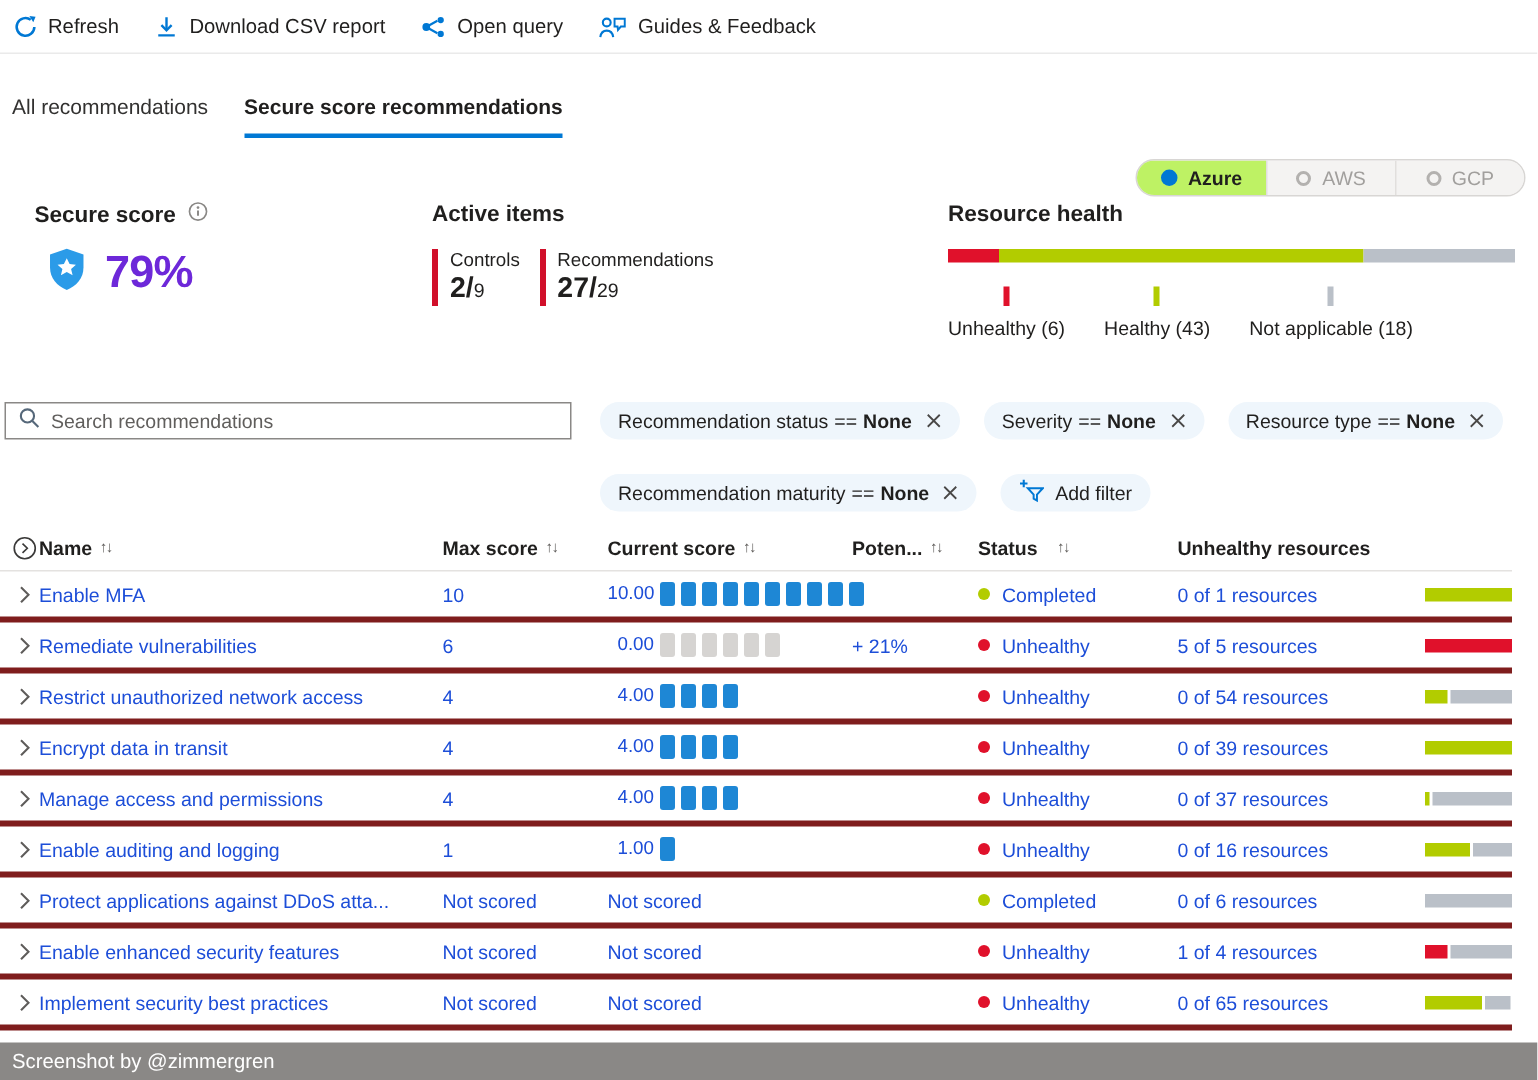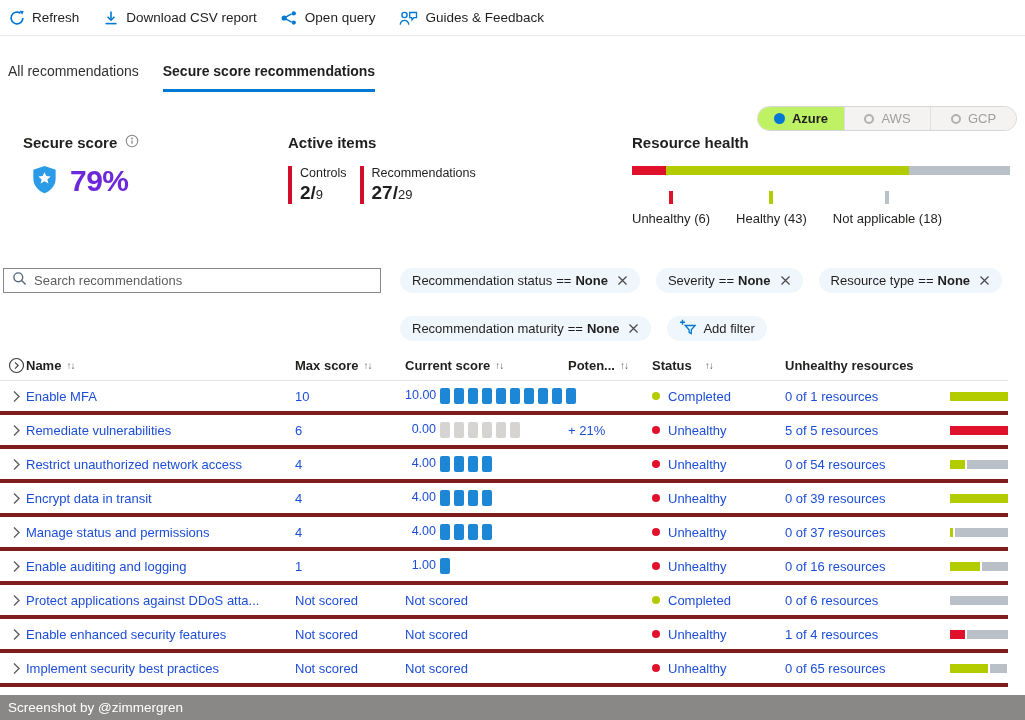--- a/index.html
+++ b/index.html
@@ -427,21 +427,21 @@
     <span class="col-bar">
             <span class="mini-seg" style="width: 100%; background: rgb(178, 204, 0);"></span>
           </span>
   </div>
         <div class="trow">
     <span class="col-exp">
             <svg width="13" height="13" viewBox="0 0 13 13">
               <path d="M4 1.5l5 5-5 5" fill="none" stroke="#605e5c" stroke-width="1.4"></path>
             </svg>
           </span>
-    <span class="col-name">Manage status and permissions</span>
+    <span class="col-name">Manage access and permissions</span>
     <span class="col-max">4</span>
     <span class="col-cur">
       <span class="score-num">4.00</span>
       <span class="score-segs">
               <span class="seg" style="background: rgb(30, 135, 213);"></span>
               <span class="seg" style="background: rgb(30, 135, 213);"></span>
               <span class="seg" style="background: rgb(30, 135, 213);"></span>
               <span class="seg" style="background: rgb(30, 135, 213);"></span>
             </span>
     </span>

